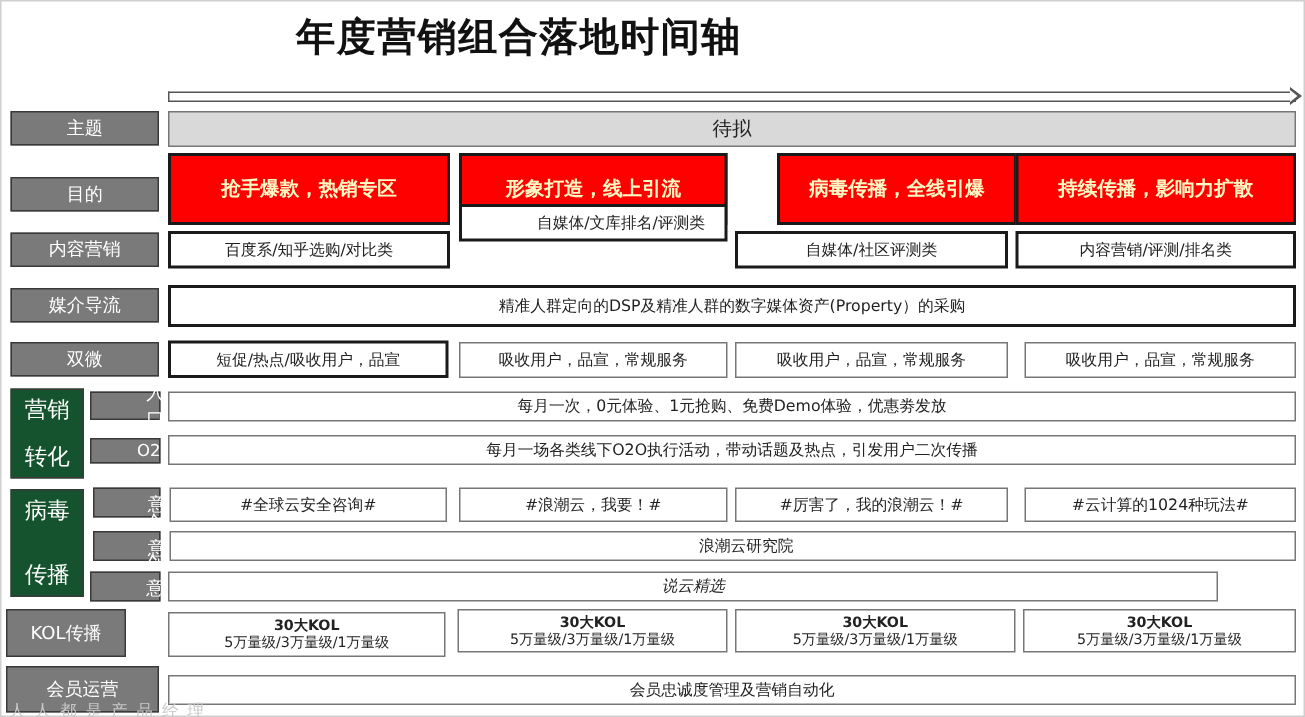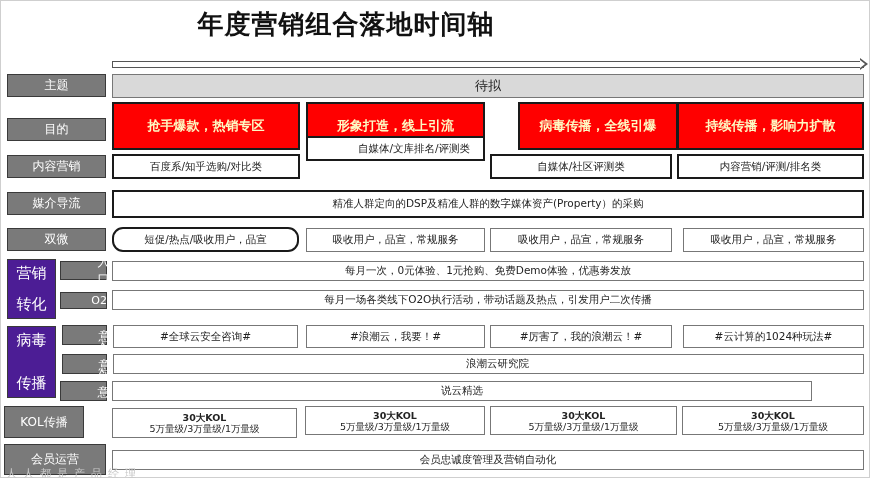--- a/index.html
+++ b/index.html
@@ -3,21 +3,21 @@
 <meta charset="utf-8">
 <style>
   html, body { margin:0; padding:0; }
   body { width:870px; height:478px; background:#ffffff; position:relative; overflow:hidden;
          font-family:"DejaVu Sans","Liberation Sans",sans-serif; color:#222; }
   .frame { position:absolute; left:0; top:0; width:868px; height:476px; border:1px solid #cfcfcf; }
   .abs { position:absolute; box-sizing:border-box; display:flex; align-items:center; justify-content:center; text-align:center; }
   .title { left:0; top:4px; width:692px; height:40px; font-size:26px; font-weight:bold; color:#111; letter-spacing:1px; }
   .label { background:#7a7a7a; color:#fff; border:1.5px solid #3a3a3a; font-size:12px; }
   .label-sm { background:#7a7a7a; color:#ffffff; border:1.5px solid #3a3a3a; font-size:11px;padding-left:40px; }
-  .group { background:#4c1d95; color:#fff; border:1.5px solid #3a3a3a; font-size:15px; flex-direction:column; justify-content:space-between; padding:4px 0; }
+  .group { background:#14532d; color:#fff; border:1.5px solid #3a3a3a; font-size:15px; flex-direction:column; justify-content:space-between; padding:4px 0; }
   .theme { background:#d9d9d9; border:1.5px solid #777; font-size:13px; color:#222; }
   .goal { background:#ff0000; border:2px solid #1a1a1a; color:#fef9c3; font-weight:bold; font-size:13px; }
   .cell { background:#fff; border:1.5px solid #777; font-size:10.5px; color:#222; }
   .cell-strong { background:#fff; border:2px solid #1a1a1a; font-size:10.5px; color:#222; }
   .kol { background:#fff; border:1.5px solid #777; font-size:9.5px; flex-direction:column; line-height:11px; }
   .kol b { font-size:9.5px; }
   .arrow { position:absolute; left:112px; top:61px; width:752px; height:7px; box-sizing:border-box;
            border:1px solid #555; border-right:none; background:#fff; }
   .arrow-head { position:absolute; left:860px; top:58px; width:0; height:0;
            border-top:6.5px solid transparent; border-bottom:6.5px solid transparent; border-left:8px solid #555; }
@@ -48,21 +48,21 @@
 <div class="abs label" style="left:7px;top:155px;width:99px;height:23px;">内容营销</div>
 <div class="abs cell-strong" style="left:112px;top:154px;width:188px;height:25px;">百度系/知乎选购/对比类</div>
 <div class="abs cell-strong" style="left:306px;top:136px;width:179px;height:25px;padding-left:37px;">自媒体/文库排名/评测类</div>
 <div class="abs cell-strong" style="left:490px;top:154px;width:182px;height:25px;">自媒体/社区评测类</div>
 <div class="abs cell-strong" style="left:677px;top:154px;width:187px;height:25px;">内容营销/评测/排名类</div>
 
 <div class="abs label" style="left:7px;top:192px;width:99px;height:23px;">媒介导流</div>
 <div class="abs cell-strong" style="left:112px;top:190px;width:752px;height:28px;">精准人群定向的DSP及精准人群的数字媒体资产(Property）的采购</div>
 
 <div class="abs label" style="left:7px;top:228px;width:99px;height:23px;">双微</div>
-<div class="abs cell-strong" style="left:112px;top:227px;width:187px;height:25px;border-radius:11px;">短促/热点/吸收用户，品宣</div>
+<div class="abs cell-strong" style="left:112px;top:227px;width:187px;height:25px;">短促/热点/吸收用户，品宣</div>
 <div class="abs cell" style="left:306px;top:228px;width:179px;height:24px;">吸收用户，品宣，常规服务</div>
 <div class="abs cell" style="left:490px;top:228px;width:182px;height:24px;">吸收用户，品宣，常规服务</div>
 <div class="abs cell" style="left:683px;top:228px;width:181px;height:24px;">吸收用户，品宣，常规服务</div>
 
 <div class="abs group" style="left:7px;top:259px;width:49px;height:60px;">
   <span>营销</span>
   <span>转化</span>
 </div>
 <div class="abs label-sm" style="left:60px;top:261px;width:47px;height:19px;font-size:12px;">入口</div>
 <div class="abs cell" style="left:112px;top:261px;width:752px;height:20px;">每月一次，0元体验、1元抢购、免费Demo体验，优惠劵发放</div>
@@ -76,21 +76,21 @@
 <div class="abs label-sm" style="left:62px;top:325px;width:45px;height:20px;font-size:12px;">创意1</div>
 <div class="abs cell" style="left:113px;top:325px;width:185px;height:23px;">#全球云安全咨询#</div>
 <div class="abs cell" style="left:306px;top:325px;width:179px;height:23px;">#浪潮云，我要！#</div>
 <div class="abs cell" style="left:490px;top:325px;width:182px;height:23px;">#厉害了，我的浪潮云！#</div>
 <div class="abs cell" style="left:683px;top:325px;width:181px;height:23px;">#云计算的1024种玩法#</div>
 
 <div class="abs label-sm" style="left:62px;top:354px;width:45px;height:20px;font-size:12px;">创意2</div>
 <div class="abs cell" style="left:113px;top:354px;width:751px;height:20px;padding-left:18px;">浪潮云研究院</div>
 
 <div class="abs label-sm" style="left:60px;top:381px;width:47px;height:20px;font-size:12px;">创意3</div>
-<div class="abs cell" style="left:112px;top:381px;width:700px;height:20px;">说云精选</div>
+<div class="abs cell" style="left:112px;top:381px;width:700px;height:20px;font-style:italic;">说云精选</div>
 
 <div class="abs label" style="left:4px;top:406px;width:80px;height:32px;">KOL传播</div>
 <div class="abs kol" style="left:112px;top:408px;width:185px;height:30px;">
   <b>30大KOL</b>
   <span>5万量级/3万量级/1万量级</span>
 </div>
 <div class="abs kol" style="left:305px;top:406px;width:180px;height:29px;">
   <b>30大KOL</b>
   <span>5万量级/3万量级/1万量级</span>
 </div>

